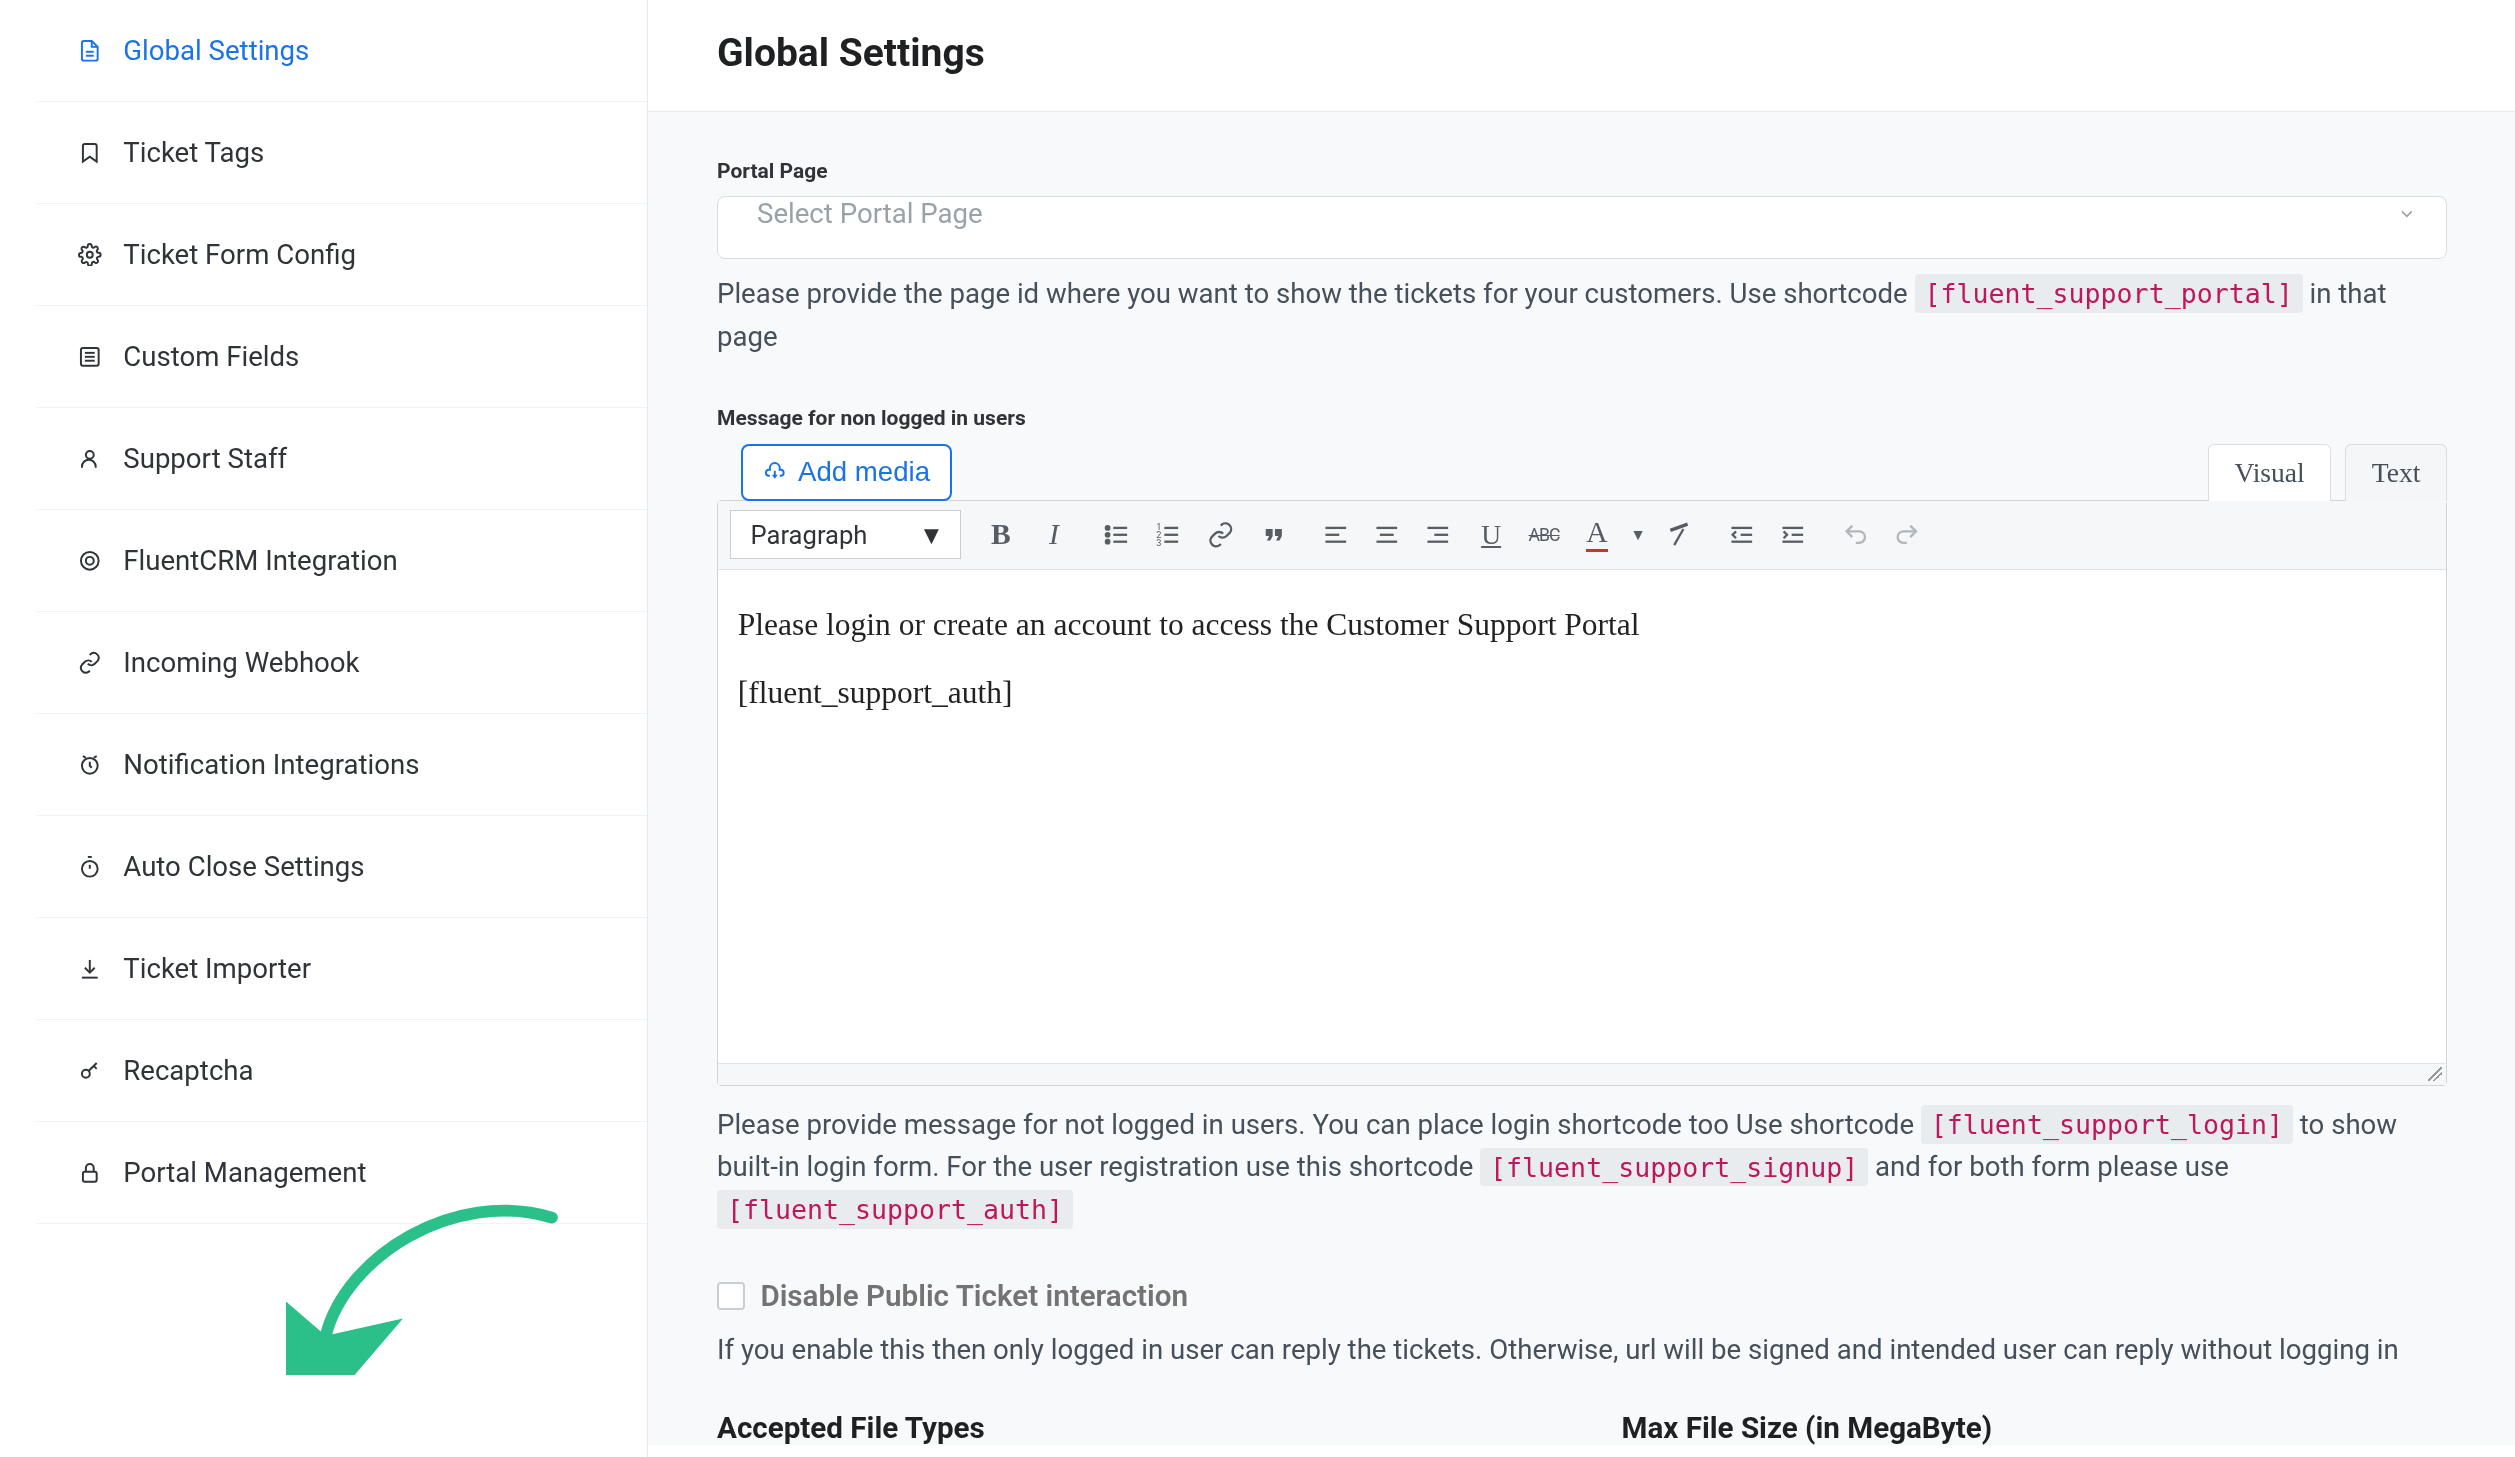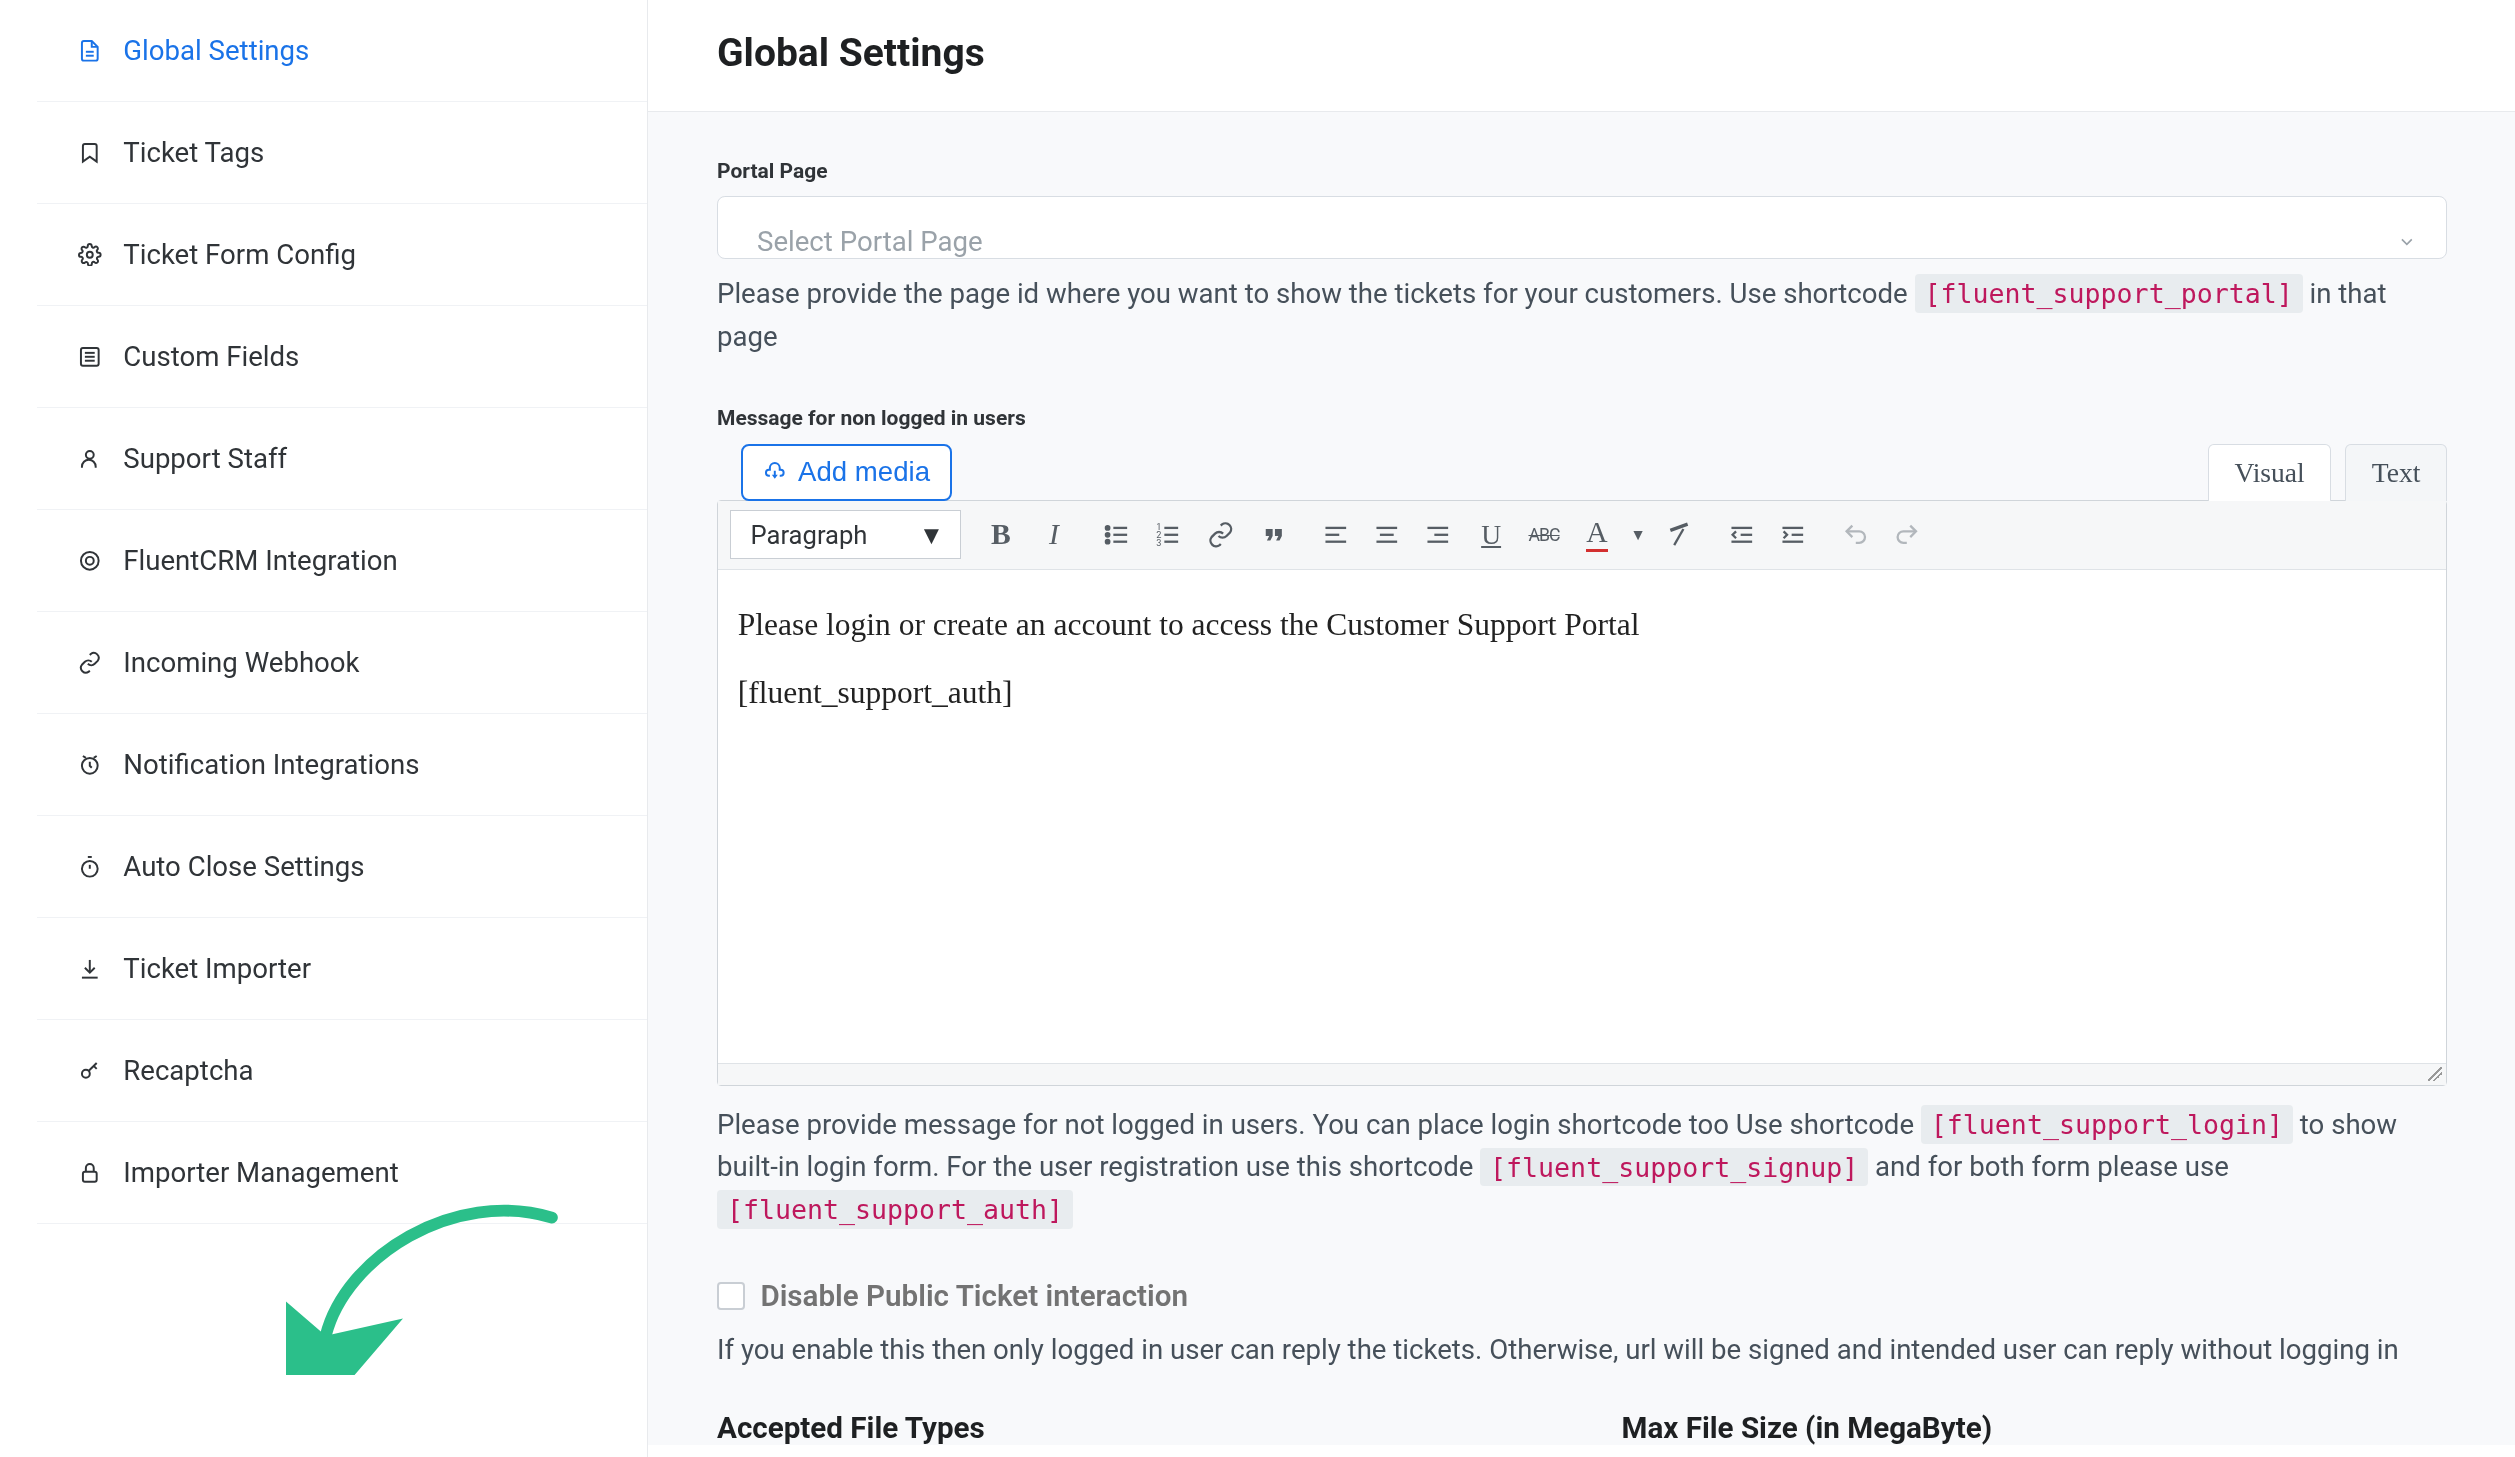--- a/index.html
+++ b/index.html
@@ -9,21 +9,21 @@
 .sidebar-item { display: flex; align-items: center; gap: 19.7px; height: 102px; padding-left: 39px; font-size: 27.6px; color: #303438; cursor: pointer; border-bottom: 1px solid #f0f2f5; }
 .sidebar-item:last-child { border-bottom: none; }
 .sidebar-item.active { color: #1a73e8; }
 .sidebar-item .icon { width: 27.6px; height: 27.6px; display: inline-flex; align-items: center; justify-content: center; flex-shrink: 0; }
 .sidebar-item svg { width: 23.6px; height: 23.6px; stroke: currentColor; fill: none; stroke-width: 2; }
 .main { flex: 1; background: #fff; padding: 0; overflow: hidden; }
 .page-header { padding: 29.6px 69px 35px; border-bottom: 1px solid #e8eaed; }
 .page-title { font-size: 39px; font-weight: 700; color: #1e2022; }
 .content { background: #f8f9fb; padding: 47px 69px 0; }
 .field-label { font-size: 21px; font-weight: 700; color: #303438; margin-bottom: 13.8px; }
-.select-box { width: 100%; height: 63px; background: #fff; border: 1px solid #d8dde3; border-radius: 7.9px; display: flex; align-items: flex-end; justify-content: space-between; padding: 0 29.6px 0 39px; color: #9aa2a9; font-size: 27.6px; margin-bottom: 13.8px; cursor: pointer; }
+.select-box { width: 100%; height: 63px; background: #fff; border: 1px solid #d8dde3; border-radius: 7.9px; display: flex; align-items: flex-start; justify-content: space-between; padding: 0 29.6px 0 39px; color: #9aa2a9; font-size: 27.6px; margin-bottom: 13.8px; cursor: pointer; }
 .hint { font-size: 27.6px; color: #46505a; line-height: 1.55; }
 .hint code, .code-pill { font-family: ui-monospace, SFMono-Regular, Menlo, Consolas, monospace; background: #e8ecef; padding: 3.9px 9.9px; border-radius: 4px; font-size: 26.6px; color: #be185d; }
 .section-gap { height: 47px; }
 .editor-tabs { display: flex; align-items: flex-end; gap: 13.8px; margin-bottom: -1px; padding-left: 24px; }
 .add-media-btn { display: inline-flex; align-items: center; gap: 11.8px; height: 57px; padding: 0 19.7px; border: 2px solid #1a73e8; border-radius: 7.9px; background: #fff; color: #1a73e8; font-size: 27.6px; font-weight: 500; cursor: pointer; }
 .add-media-btn svg { width: 23.6px; height: 23.6px; fill: #1a73e8; }
 .mode-tab { height: 57px; padding: 0 25.6px; border: 1px solid #d8dde3; border-radius: 5.9px 5.9px 0 0; background: #f4f6f8; color: #46505a; font-size: 27.6px; display: inline-flex; align-items: center; cursor: pointer; border-bottom: none; font-family: Liberation Serif, serif; }
 .mode-tab.active { background: #fff; }
 .editor-box { width: 100%; border: 1px solid #d0d5da; background: #fff; border-radius: 4px; margin-bottom: 17.7px; }
 .toolbar-row { display: flex; align-items: center; gap: 3.9px; padding: 9.9px 11.8px; background: #f6f7f8; border-bottom: 1px solid #dfe3e7; }
@@ -156,21 +156,21 @@
         </span>
       <span>Recaptcha</span>
     </div>
     <div class="sidebar-item">
       <span class="icon">
           <svg viewBox="0 0 24 24">
             <rect x="5" y="11" width="14" height="10" rx="2"></rect>
             <path d="M8 11V7a4 4 0 0 1 8 0v4"></path>
           </svg>
         </span>
-      <span>Importer Management</span>
+      <span>Portal Management</span>
     </div>
 
     <svg class="arrow-annotation" style="left:286px; top:1198px; width:286px; height:177px;" viewBox="0 0 290 180">
       <defs>
           <marker id="ah" markerWidth="12" markerHeight="12" refX="3" refY="6" orient="auto">
             <path d="M0,0 L12,6 L0,12 L3,6 z" fill="#2bbf8a"></path>
           </marker>
         </defs>
       <path d="M270,20 C170,-10 60,60 40,140" stroke="#2bbf8a" stroke-width="12" fill="none" marker-end="url(#ah)" stroke-linecap="round"></path>
     </svg>

